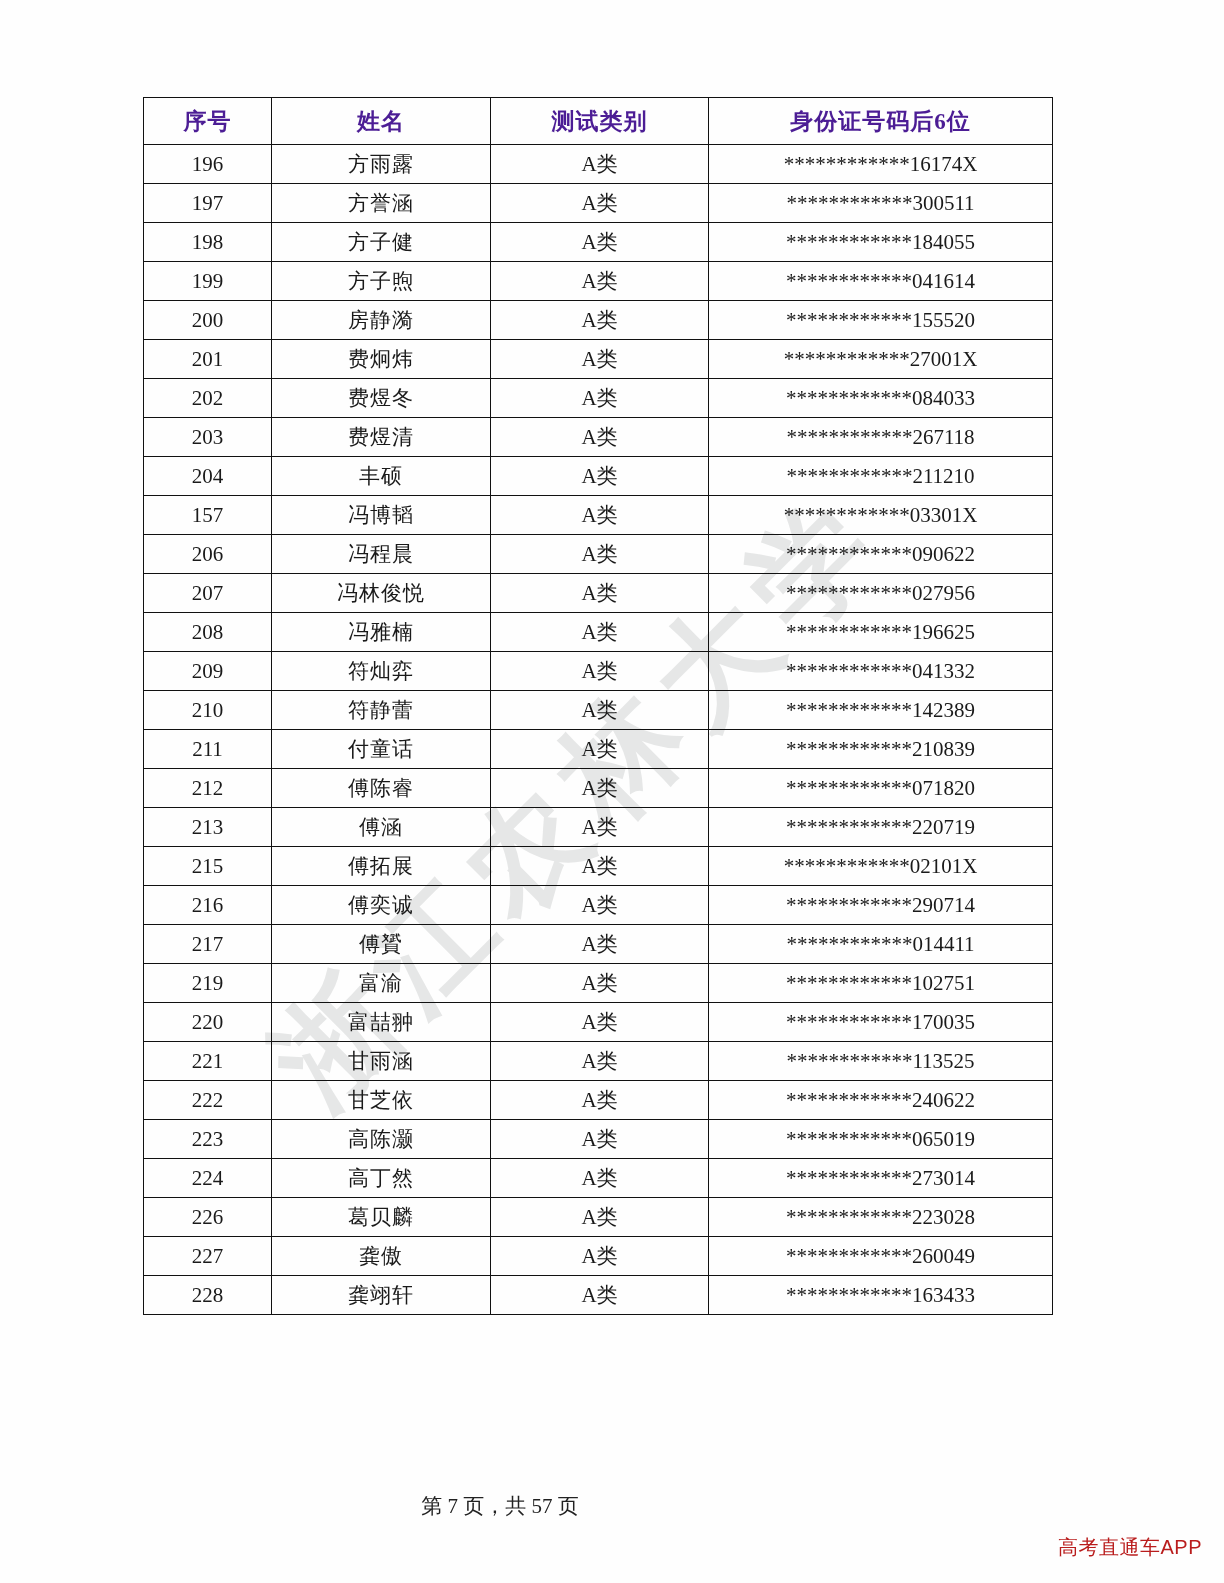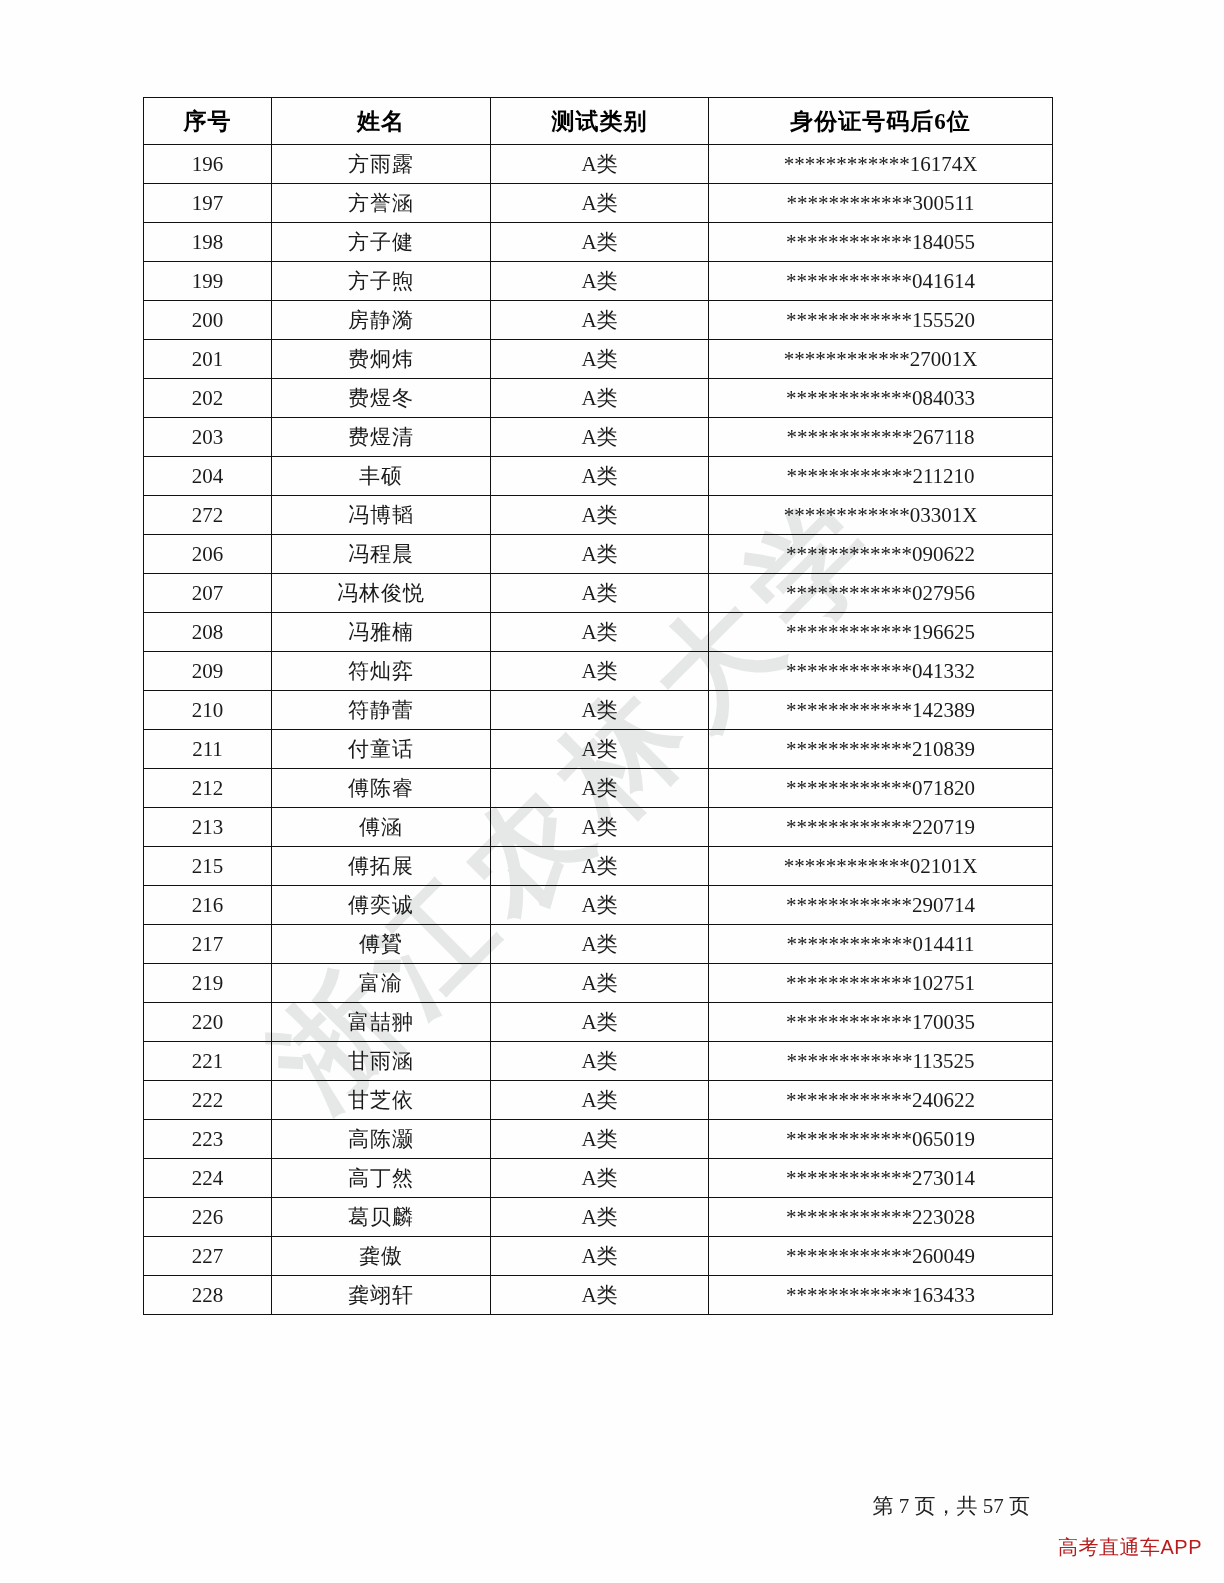--- a/index.html
+++ b/index.html
@@ -64,21 +64,21 @@
     border: 1.6px solid #111111;
     text-align: center;
     vertical-align: middle;
     padding: 0;
     background: transparent;
   }
   table.roster thead th {
     height: 46px;
     font-size: 23px;
     font-weight: 700;
-    color: #000000;
+    color: #4c1d95;
     letter-spacing: 1px;
   }
   table.roster tbody td {
     height: 38px;
     font-size: 21px;
     font-weight: 400;
     color: #1a1a1a;
   }
   .col-idx   { width: 128px; }
   .col-name  { width: 219px; }
@@ -89,25 +89,24 @@
   td.cell-type  { font-size: 21px; margin-left: 19px; }
   td.cell-id    { font-size: 21px; letter-spacing: 0px; }
   td.cell-idx   { font-size: 21px; }
 
   
   .footer {
     position: absolute;
     left: 0;
     top: 1492px;
     width: 1000px;
-    text-align: right;
+    text-align: center;
     font-size: 21px;
     color: #222;
     z-index: 3;
-    margin-left: 30px;
   }
   .footer .pgnum { font-weight: 400; }
 
   
   .app-mark {
     position: absolute;
     right: 22px;
     top: 1534px;
     font-family: "Liberation Sans", "DejaVu Sans", sans-serif;
     font-size: 20px;
@@ -190,21 +189,21 @@
             <td class="cell-type">A类</td>
             <td class="cell-id">************267118</td>
           </tr>
           <tr>
             <td class="cell-idx">204</td>
             <td class="cell-name">丰硕</td>
             <td class="cell-type">A类</td>
             <td class="cell-id">************211210</td>
           </tr>
           <tr>
-            <td class="cell-idx">272</td>
+            <td class="cell-idx">157</td>
             <td class="cell-name">冯博韬</td>
             <td class="cell-type">A类</td>
             <td class="cell-id">************03301X</td>
           </tr>
           <tr>
             <td class="cell-idx">206</td>
             <td class="cell-name">冯程晨</td>
             <td class="cell-type">A类</td>
             <td class="cell-id">************090622</td>
           </tr>

